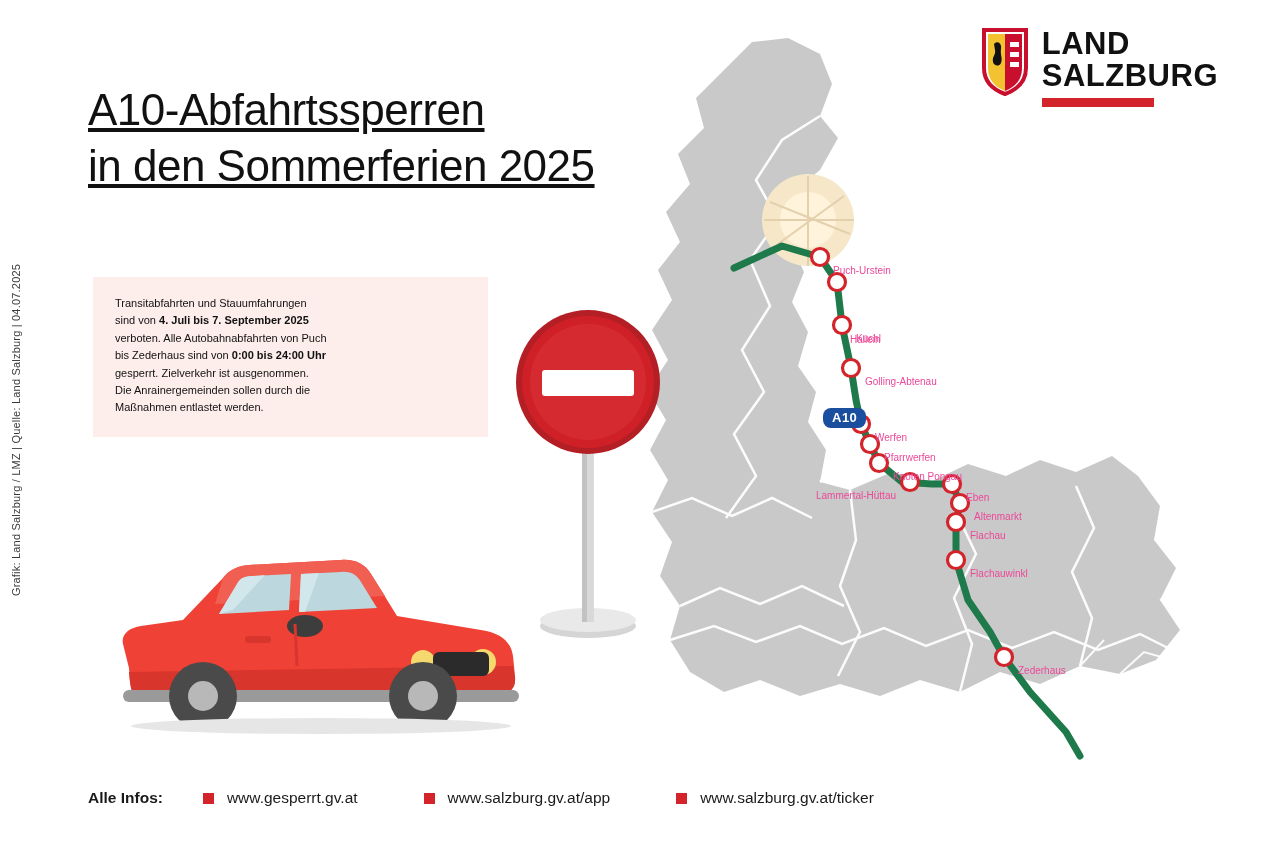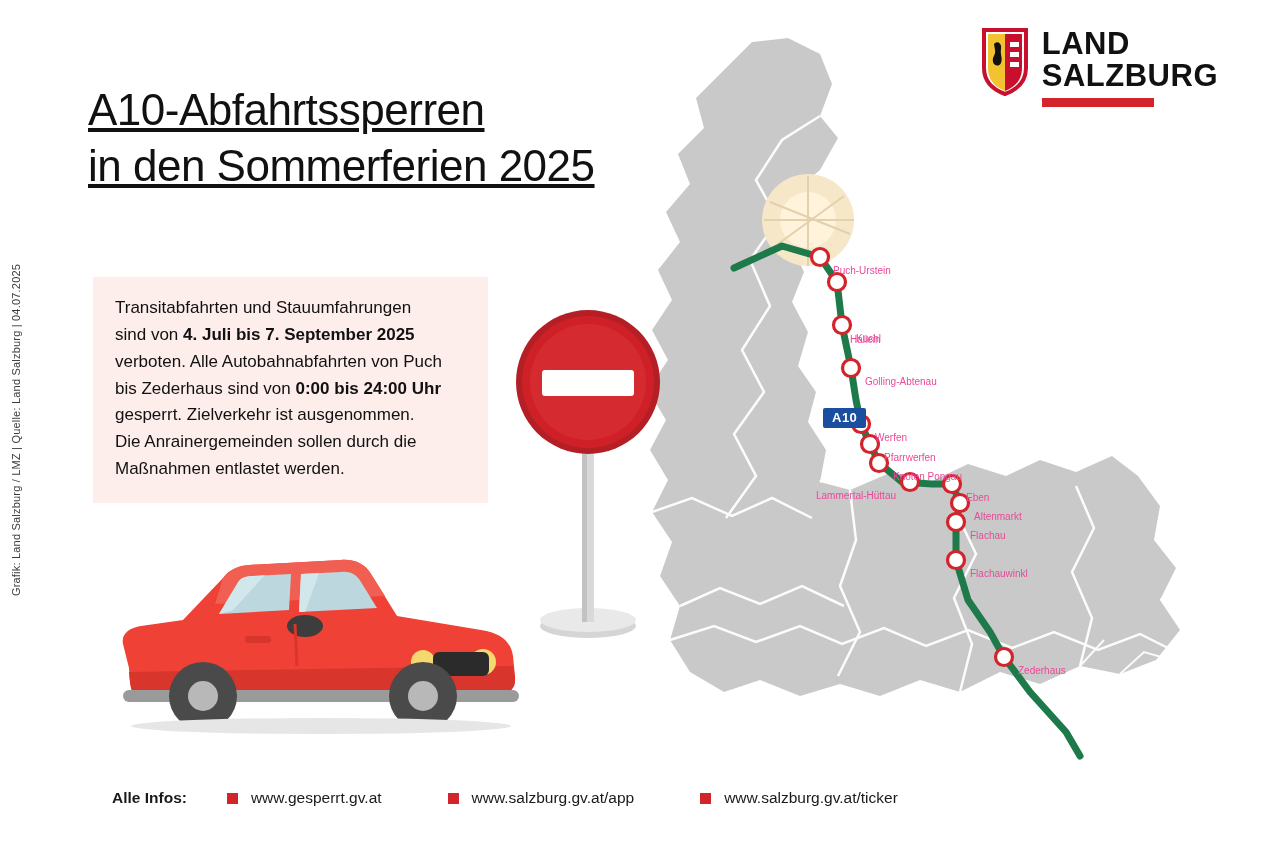--- a/index.html
+++ b/index.html
@@ -37,21 +37,21 @@
   }
   .headline .l2 { display:block; }
 
   
   .infobox {
     position:absolute;
     left:93px; top:277px;
     width:395px;
     background:#fdeeec;
     padding:18px 22px 20px 22px;
-    font-size:17px;
+    font-size:11px;
     line-height:1.58;
     color:#111;
   }
   .infobox b { font-weight:700; }
 
   
   .logo {
     position:absolute;
     right:62px; top:28px;
     display:flex;
@@ -88,39 +88,38 @@
   }
   .pt-label.right-align { text-align:right; }
 
   .a10-badge {
     position:absolute;
     background:#1a4fa0;
     color:#fff;
     font-size:13px;
     font-weight:700;
     padding:2px 9px 3px 9px;
-    border-radius:2px;
+    border-radius:8px;
     letter-spacing:0.5px;
   }
 
   
   .sign { position:absolute; left:516px; top:300px; width:180px; height:350px; }
 
   
   .car { position:absolute; left:105px; top:548px; width:430px; height:190px; }
 
   
   .footer {
     position:absolute;
     left:88px; bottom:46px;
     display:flex;
     align-items:center;
     gap:0;
     font-size:15.5px;
-    margin-left:24px;
   }
   .footer .alle {
     font-weight:700;
     margin-right:40px;
     white-space:nowrap;
   }
   .f-item { display:flex; align-items:center; white-space:nowrap; }
   .f-item .sq {
     width:11px; height:11px; background:#d3242b;
     display:inline-block; margin-right:13px;

